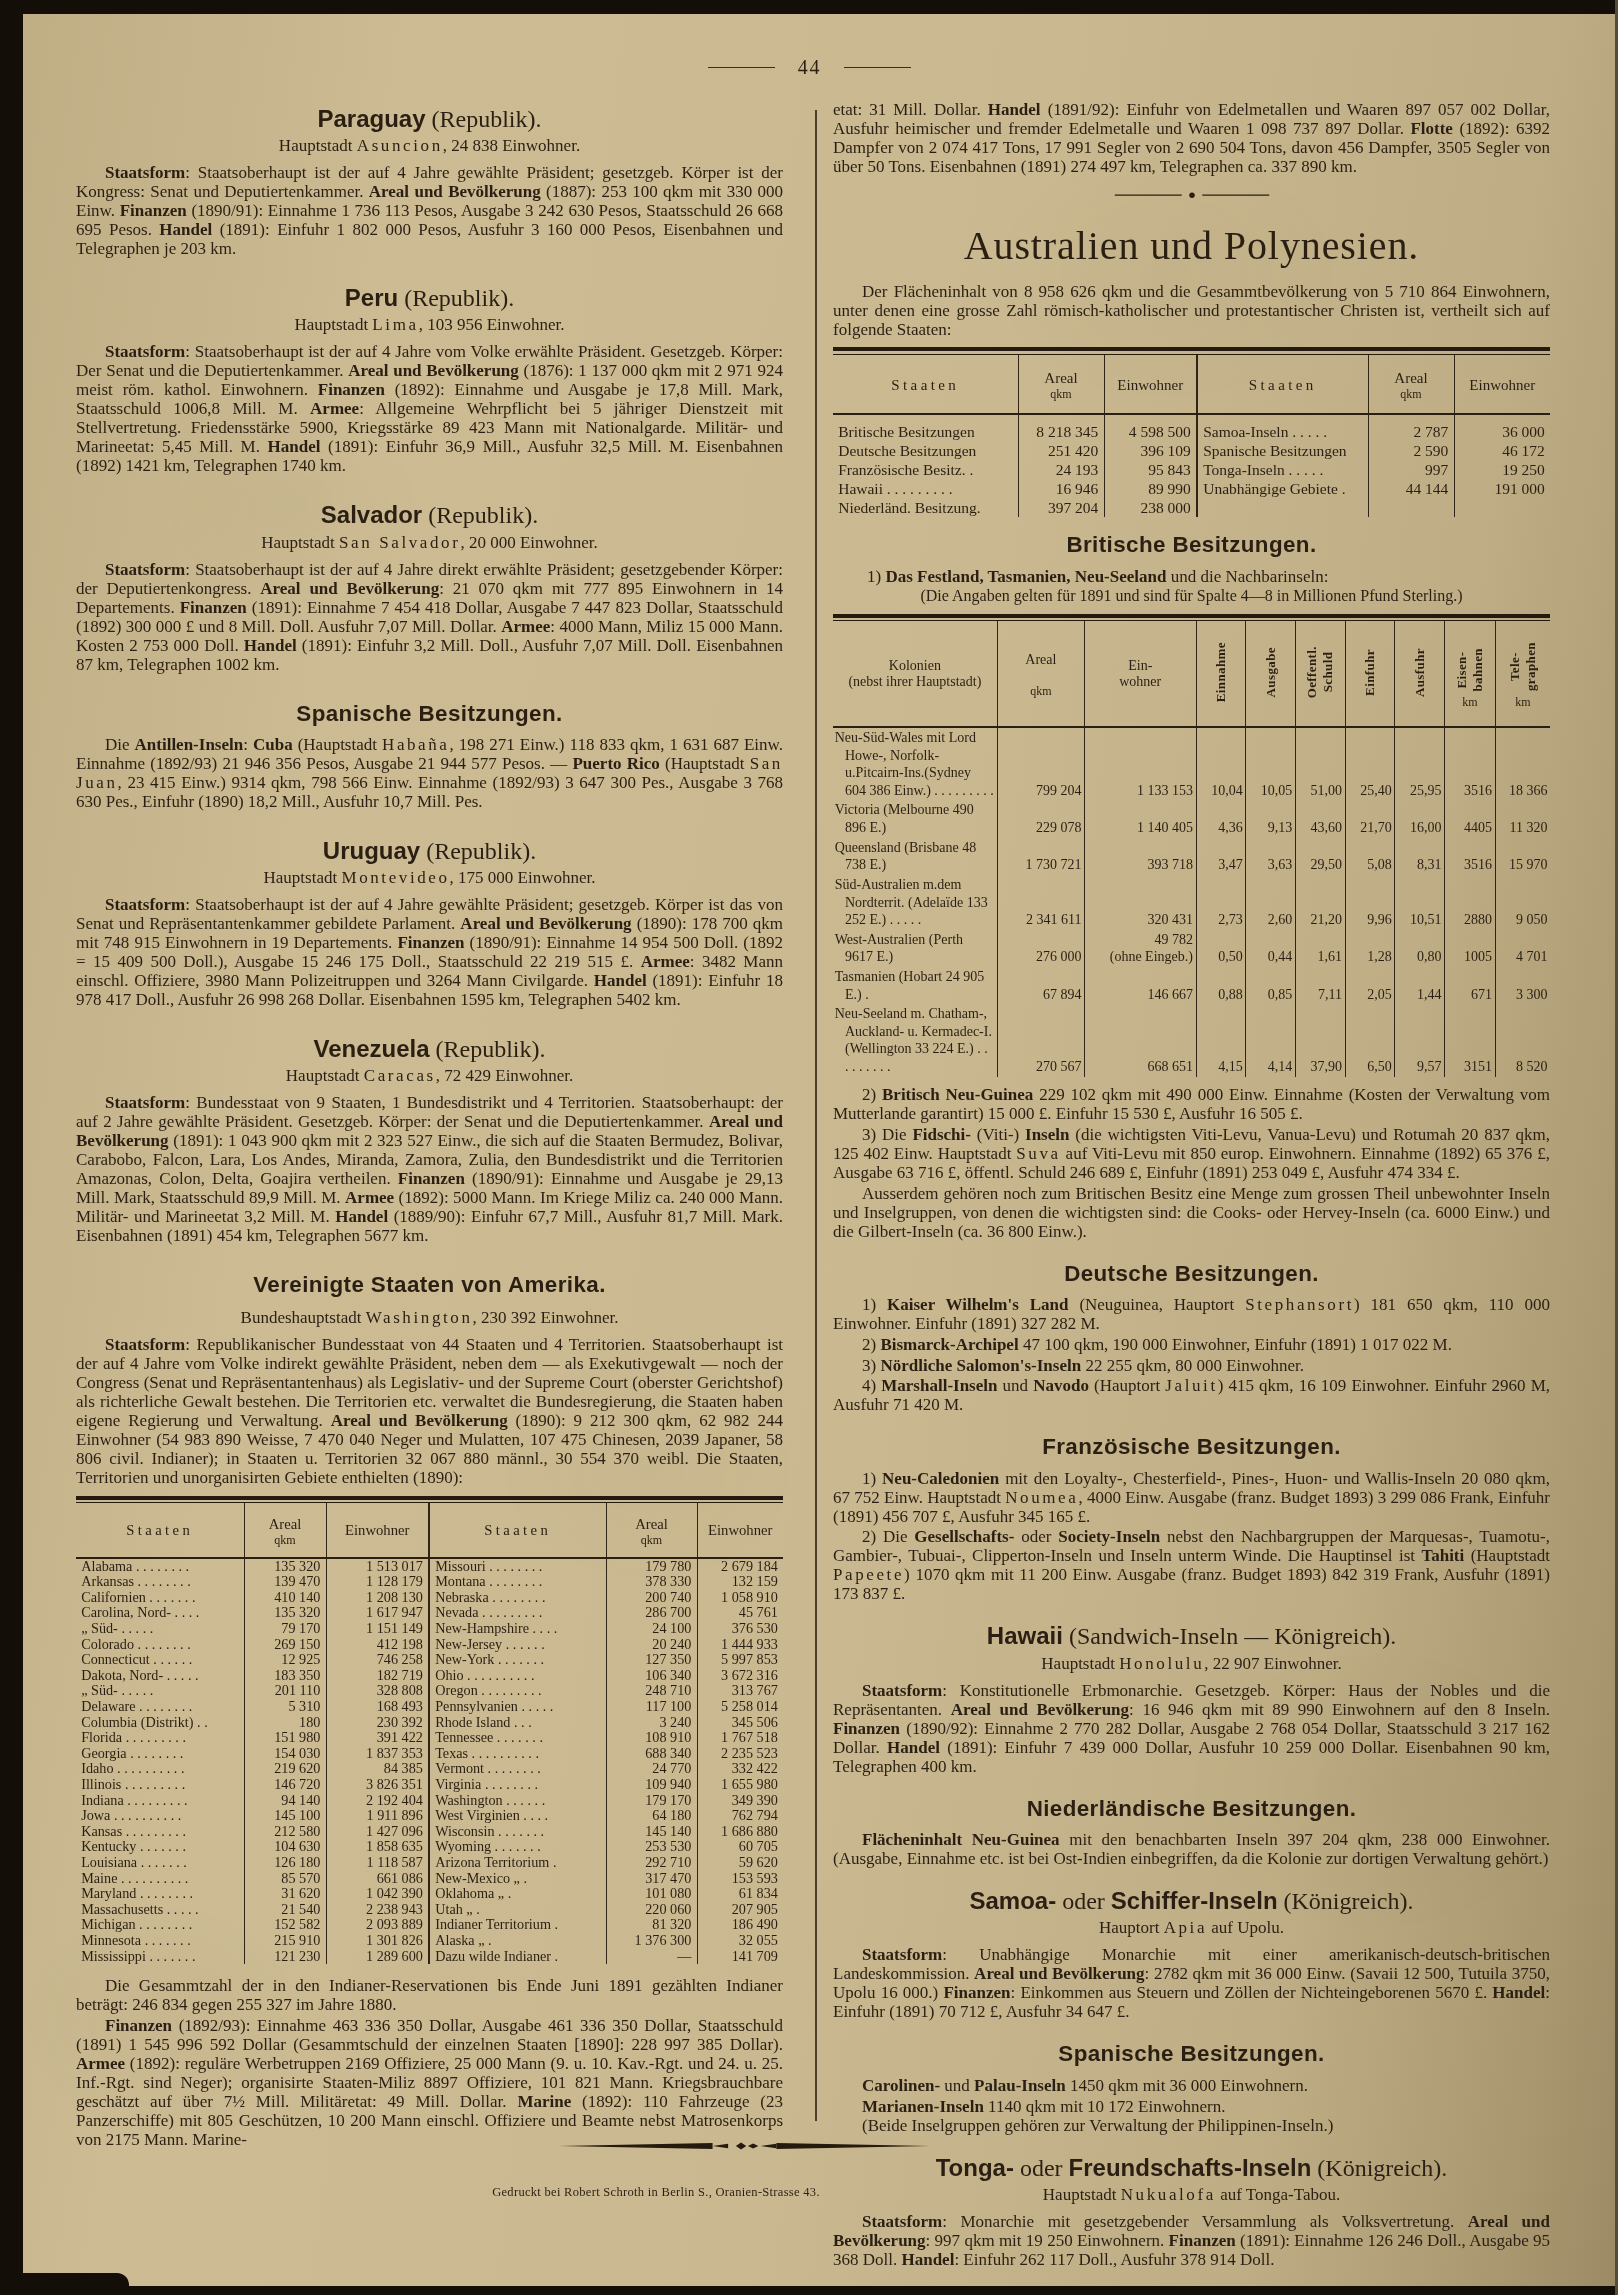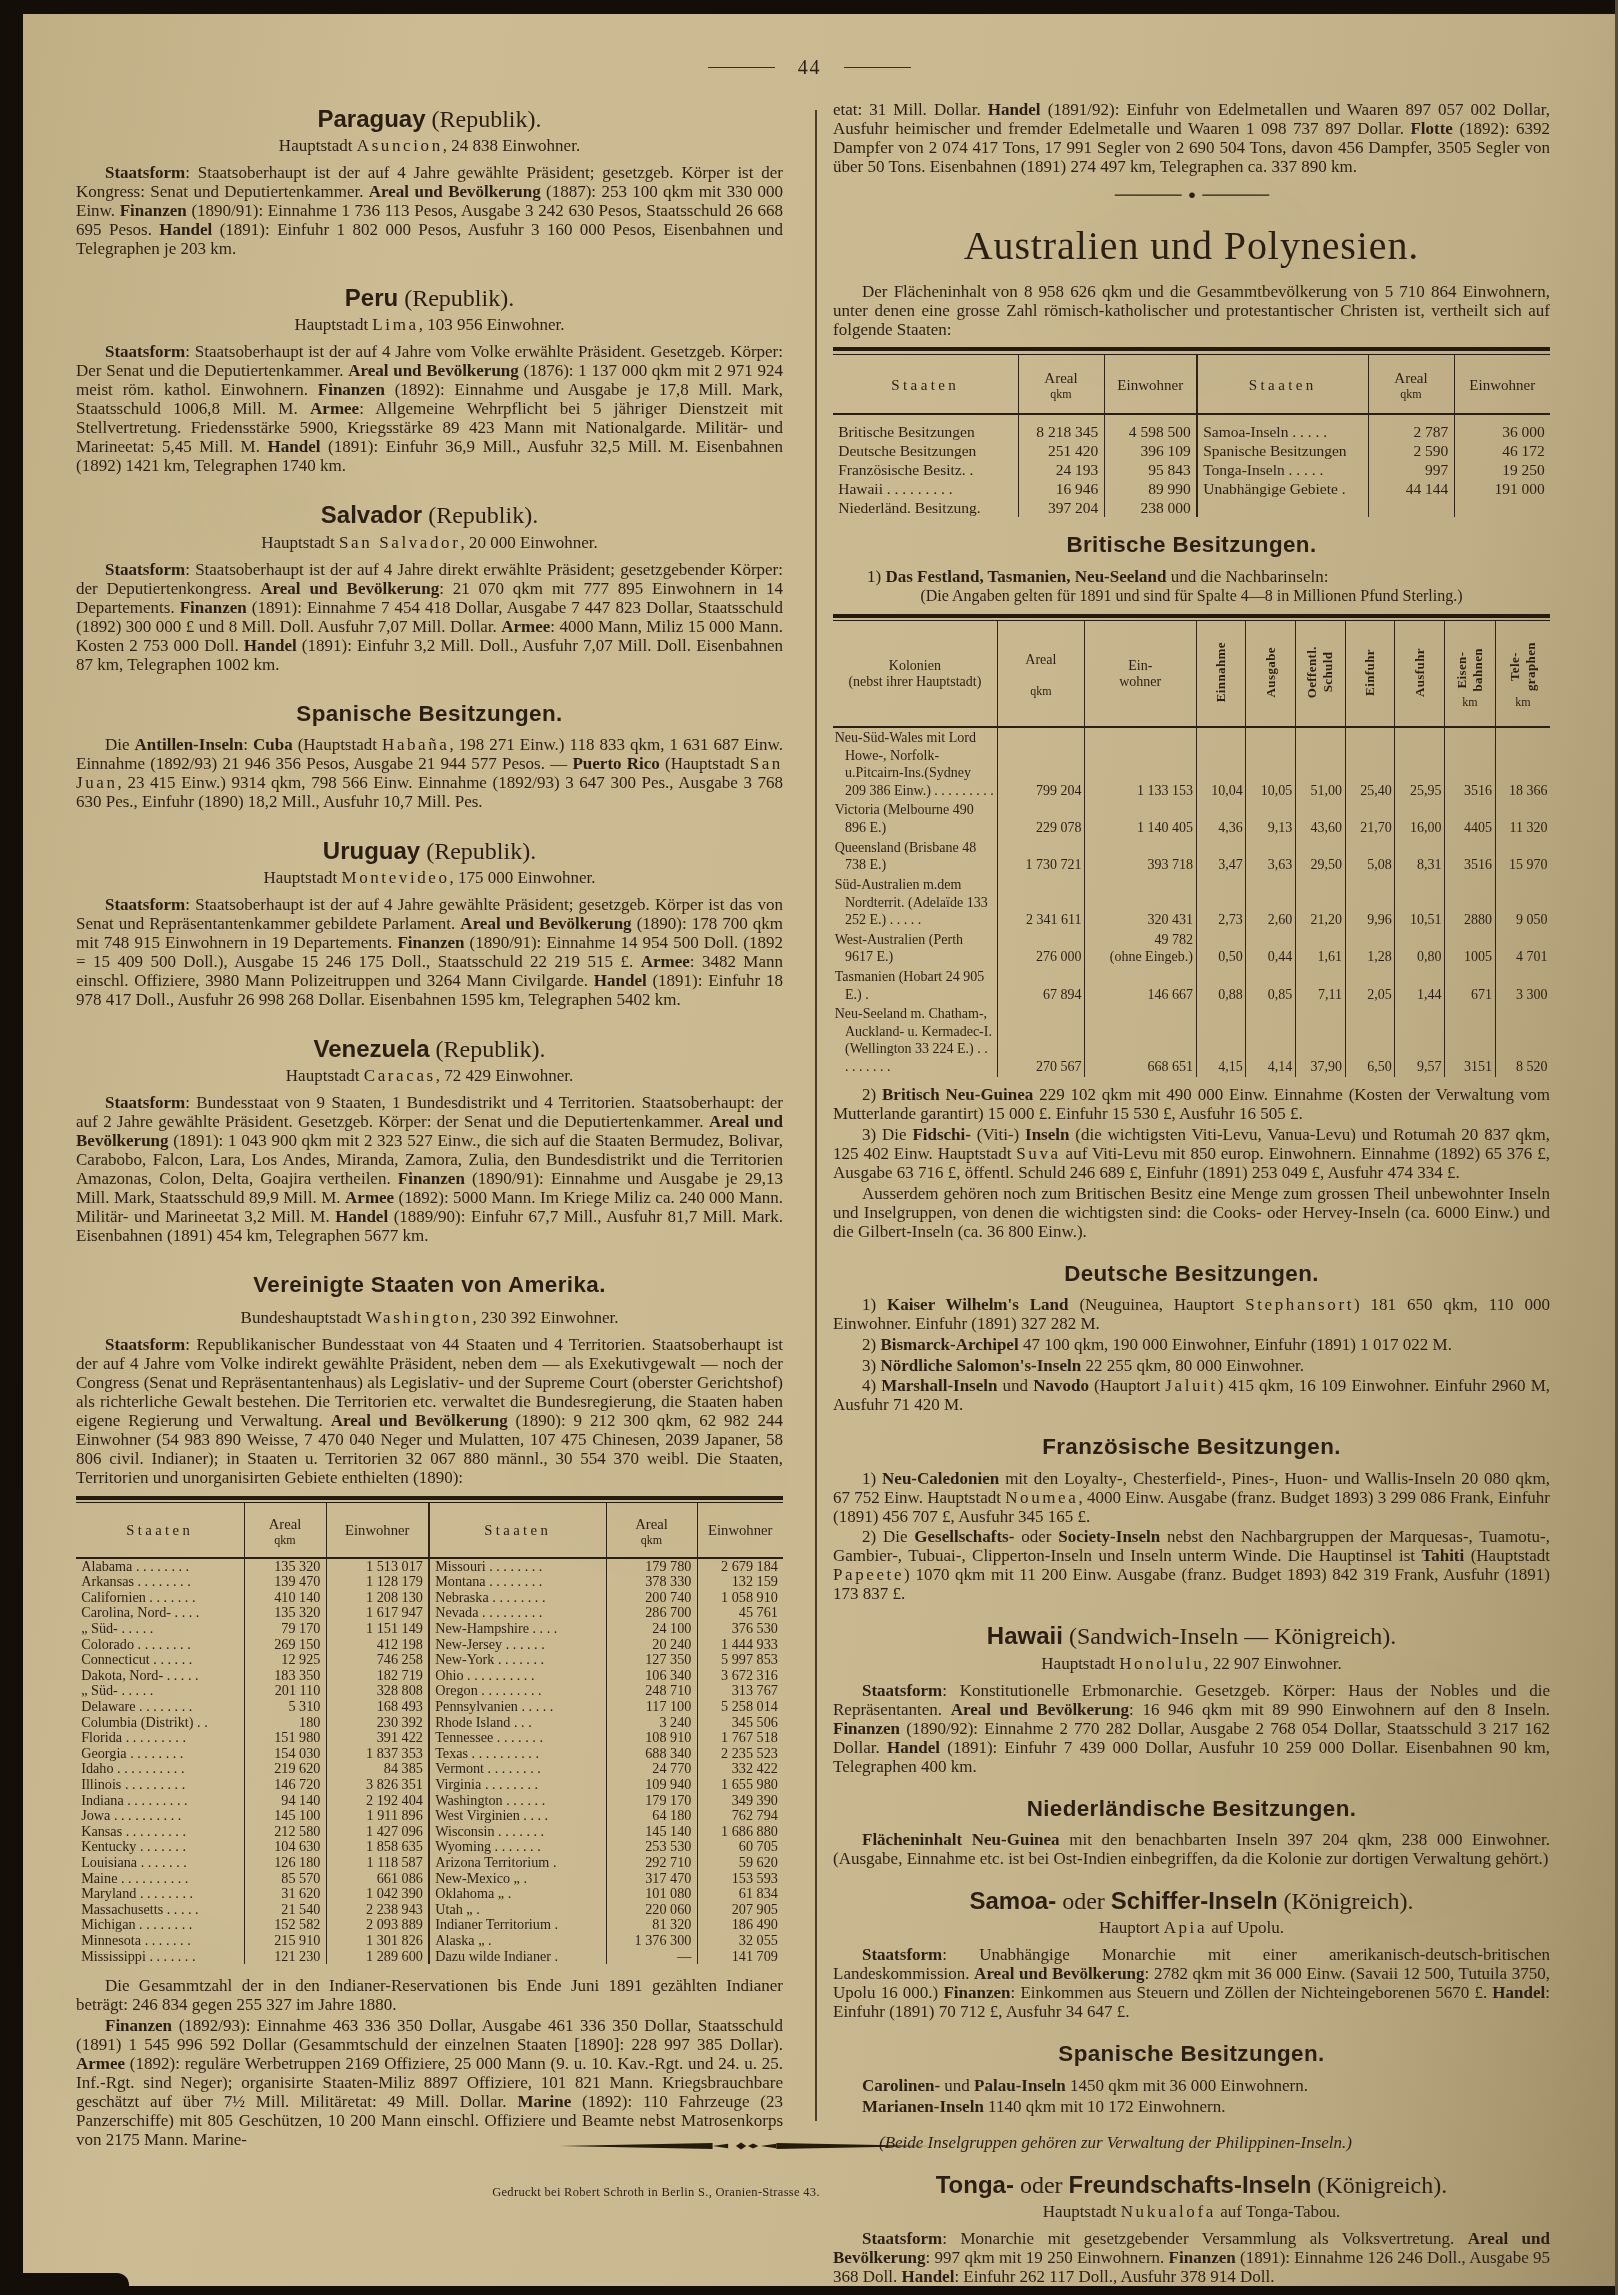--- a/index.html
+++ b/index.html
@@ -511,21 +511,21 @@
             </th>
             <th class="k-rail">
               <span class="vth">Tele-
 graphen</span>
               <div class="unit">km</div>
             </th>
           </tr>
         </thead>
         <tbody>
             <tr>
-              <td>Neu-Süd-Wales mit Lord Howe-, Norfolk-u.Pitcairn-Ins.(Sydney 209 386 Einw.) . . . . . . . . .</td>
+              <td>Neu-Süd-Wales mit Lord Howe-, Norfolk-u.Pitcairn-Ins.(Sydney 604 386 Einw.) . . . . . . . . .</td>
               <td>799 204</td>
               <td>1 133 153</td>
               <td>10,04</td>
               <td>10,05</td>
               <td>51,00</td>
               <td>25,40</td>
               <td>25,95</td>
               <td>3516</td>
               <td>18 366</td>
             </tr>
@@ -638,21 +638,21 @@
     <div class="sect" style="margin-bottom:19px;">
       <div class="c-head"><span class="rg">Samoa-</span><span> oder </span><span class="rg">Schiffer-Inseln</span><span> (Königreich).</span></div>
       <div class="c-sub"><span>Hauptort </span><span class="rs">Apia</span><span> auf Upolu.</span></div>
       <p class="para"><span class="rb">Staatsform</span><span>: Unabhängige Monarchie mit einer amerikanisch-deutsch-britischen Landeskommission. </span><span class="rb">Areal und Bevölkerung</span><span>: 2782 qkm mit 36 000 Einw.  (Savaii 12 500, Tutuila 3750, Upolu 16 000.) </span><span class="rb">Finanzen</span><span>: Einkommen aus Steuern und Zöllen der Nichteingeborenen 5670 £. </span><span class="rb">Handel</span><span>: Einfuhr (1891) 70 712 £, Ausfuhr 34 647 £.</span></p>
     </div>
 
     <div class="sect" style="margin-bottom:19px;">
       <div class="g-head">Spanische Besitzungen.</div>
       <p class="para"><span class="rb">Carolinen-</span><span> und </span><span class="rb">Palau-Inseln</span><span> 1450 qkm mit 36 000 Einwohnern.</span></p>
       <p class="para" style="margin:0;"><span class="rb">Marianen-Inseln</span><span> 1140 qkm mit 10 172 Einwohnern.</span></p>
-      <p class="para" style="margin:17px;font-style:italic;"><span>(Beide Inselgruppen gehören zur Verwaltung der Philippinen-Inseln.)</span></p>
+      <p class="para" style="margin:0;"><span>(Beide Inselgruppen gehören zur Verwaltung der Philippinen-Inseln.)</span></p>
     </div>
 
     <div class="sect">
       <div class="c-head"><span class="rg">Tonga-</span><span> oder </span><span class="rg">Freundschafts-Inseln</span><span> (Königreich).</span></div>
       <div class="c-sub"><span>Hauptstadt </span><span class="rs">Nukualofa</span><span> auf Tonga-Tabou.</span></div>
       <p class="para"><span class="rb">Staatsform</span><span>: Monarchie mit gesetzgebender Versammlung als Volksvertretung. </span><span class="rb">Areal und Bevölkerung</span><span>: 997 qkm mit 19 250 Einwohnern. </span><span class="rb">Finanzen</span><span> (1891): Einnahme 126 246 Doll., Ausgabe 95 368 Doll. </span><span class="rb">Handel</span><span>: Einfuhr 262 117 Doll., Ausfuhr 378 914 Doll.</span></p>
     </div>
   </div>
 
   <div class="footer-orn">

